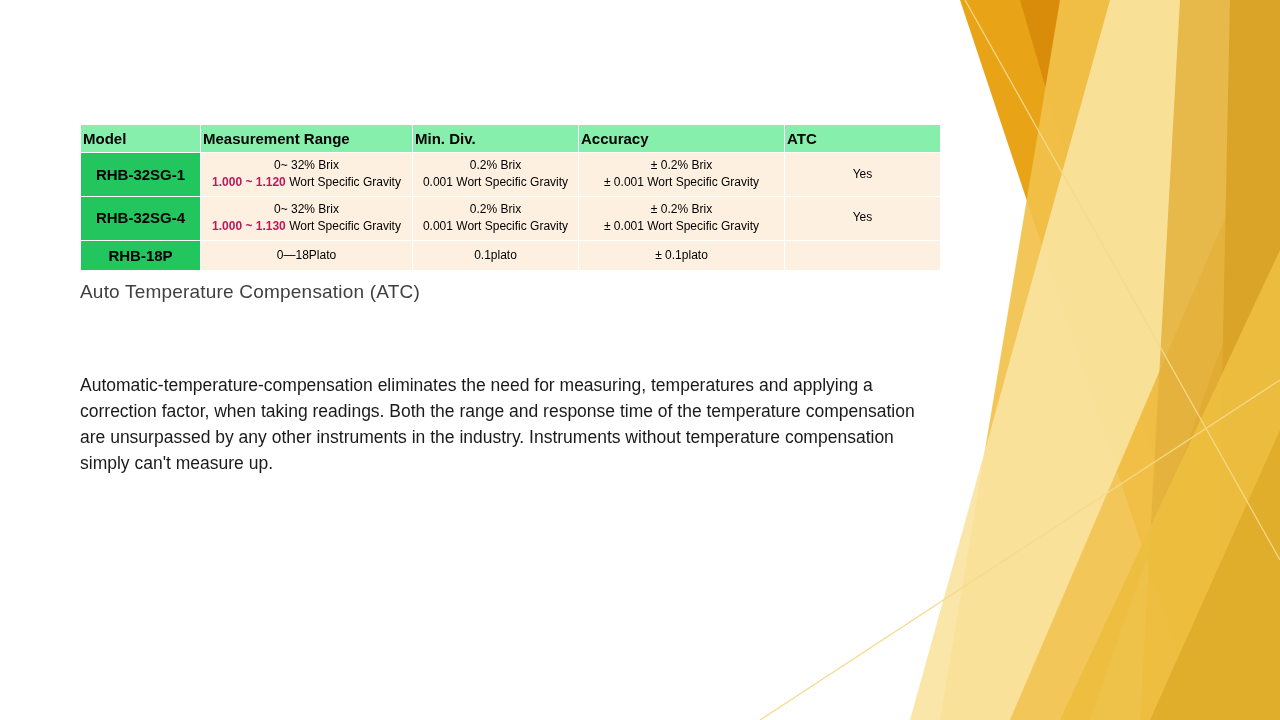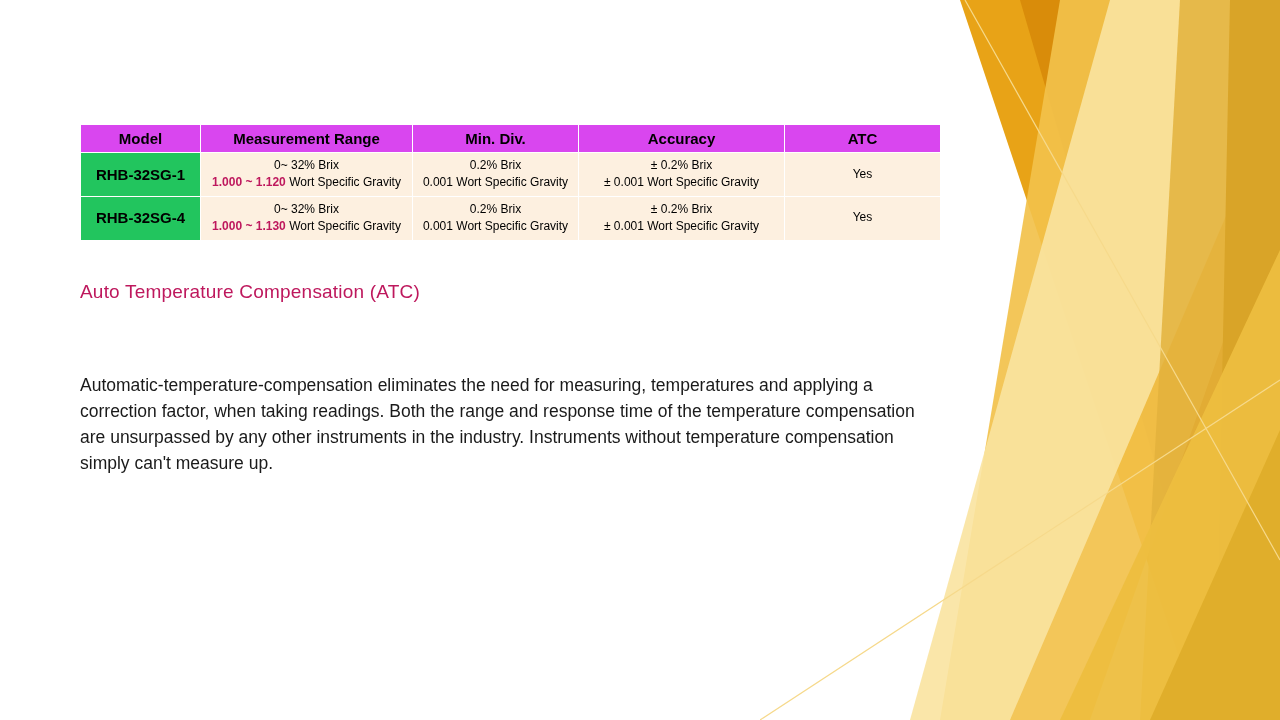--- a/index.html
+++ b/index.html
@@ -42,25 +42,25 @@
   
   .spec-table {
     position: absolute;
     left: 80px;
     top: 124px;
     width: 860px;
     border-collapse: collapse;
     table-layout: fixed;
   }
   .spec-table th {
-    background: #d946ef;
+    background: #86efac;
     color: #000000;
     font-size: 15px;
     font-weight: bold;
-    text-align: center;
+    text-align: left;
     padding: 5px 2px;
     border: 1px solid #ffffff;
   }
   .spec-table td {
     background: #FDF0E0;
     color: #000000;
     font-size: 12px;
     text-align: center;
     padding: 4px 3px;
     border: 1px solid #ffffff;
@@ -83,21 +83,21 @@
   .col-range   { width: 212px; }
   .col-div     { width: 166px; }
   .col-acc     { width: 206px; }
   .col-atc     { width: 156px; }
   
   .atc-heading {
     position: absolute;
     left: 80px;
     top: 281px;
     font-size: 19px;
-    color: #be185d;
+    color: #404040;
     letter-spacing: 0.2px;
   }
   .atc-body {
     position: absolute;
     left: 80px;
     top: 324px;
     width: 840px;
     font-size: 17.5px;
     color: #1a1a1a;
     line-height: 1.49;
@@ -166,19 +166,26 @@
         <td>
           <span>0.2% Brix</span><br>
           <span>0.001 Wort Specific Gravity</span>
         </td>
         <td>
           <span>± 0.2% Brix</span><br>
           <span>± 0.001 Wort Specific Gravity</span>
         </td>
         <td>Yes</td>
       </tr>
+      <tr>
+        <td class="model">RHB-18P</td>
+        <td>0—18Plato</td>
+        <td>0.1plato</td>
+        <td>± 0.1plato</td>
+        <td class="empty"></td>
+      </tr>
     </tbody>
   </table>
 
   <div class="atc-heading">Auto Temperature Compensation (ATC)</div>
   <div class="atc-body">Automatic-temperature-compensation eliminates the need for measuring, temperatures and applying a correction factor, when taking readings. Both the range and response time of the temperature compensation are unsurpassed by any other instruments in the industry. Instruments without temperature compensation simply can't measure up.</div>
 
 </div>
 
 </body></html>

